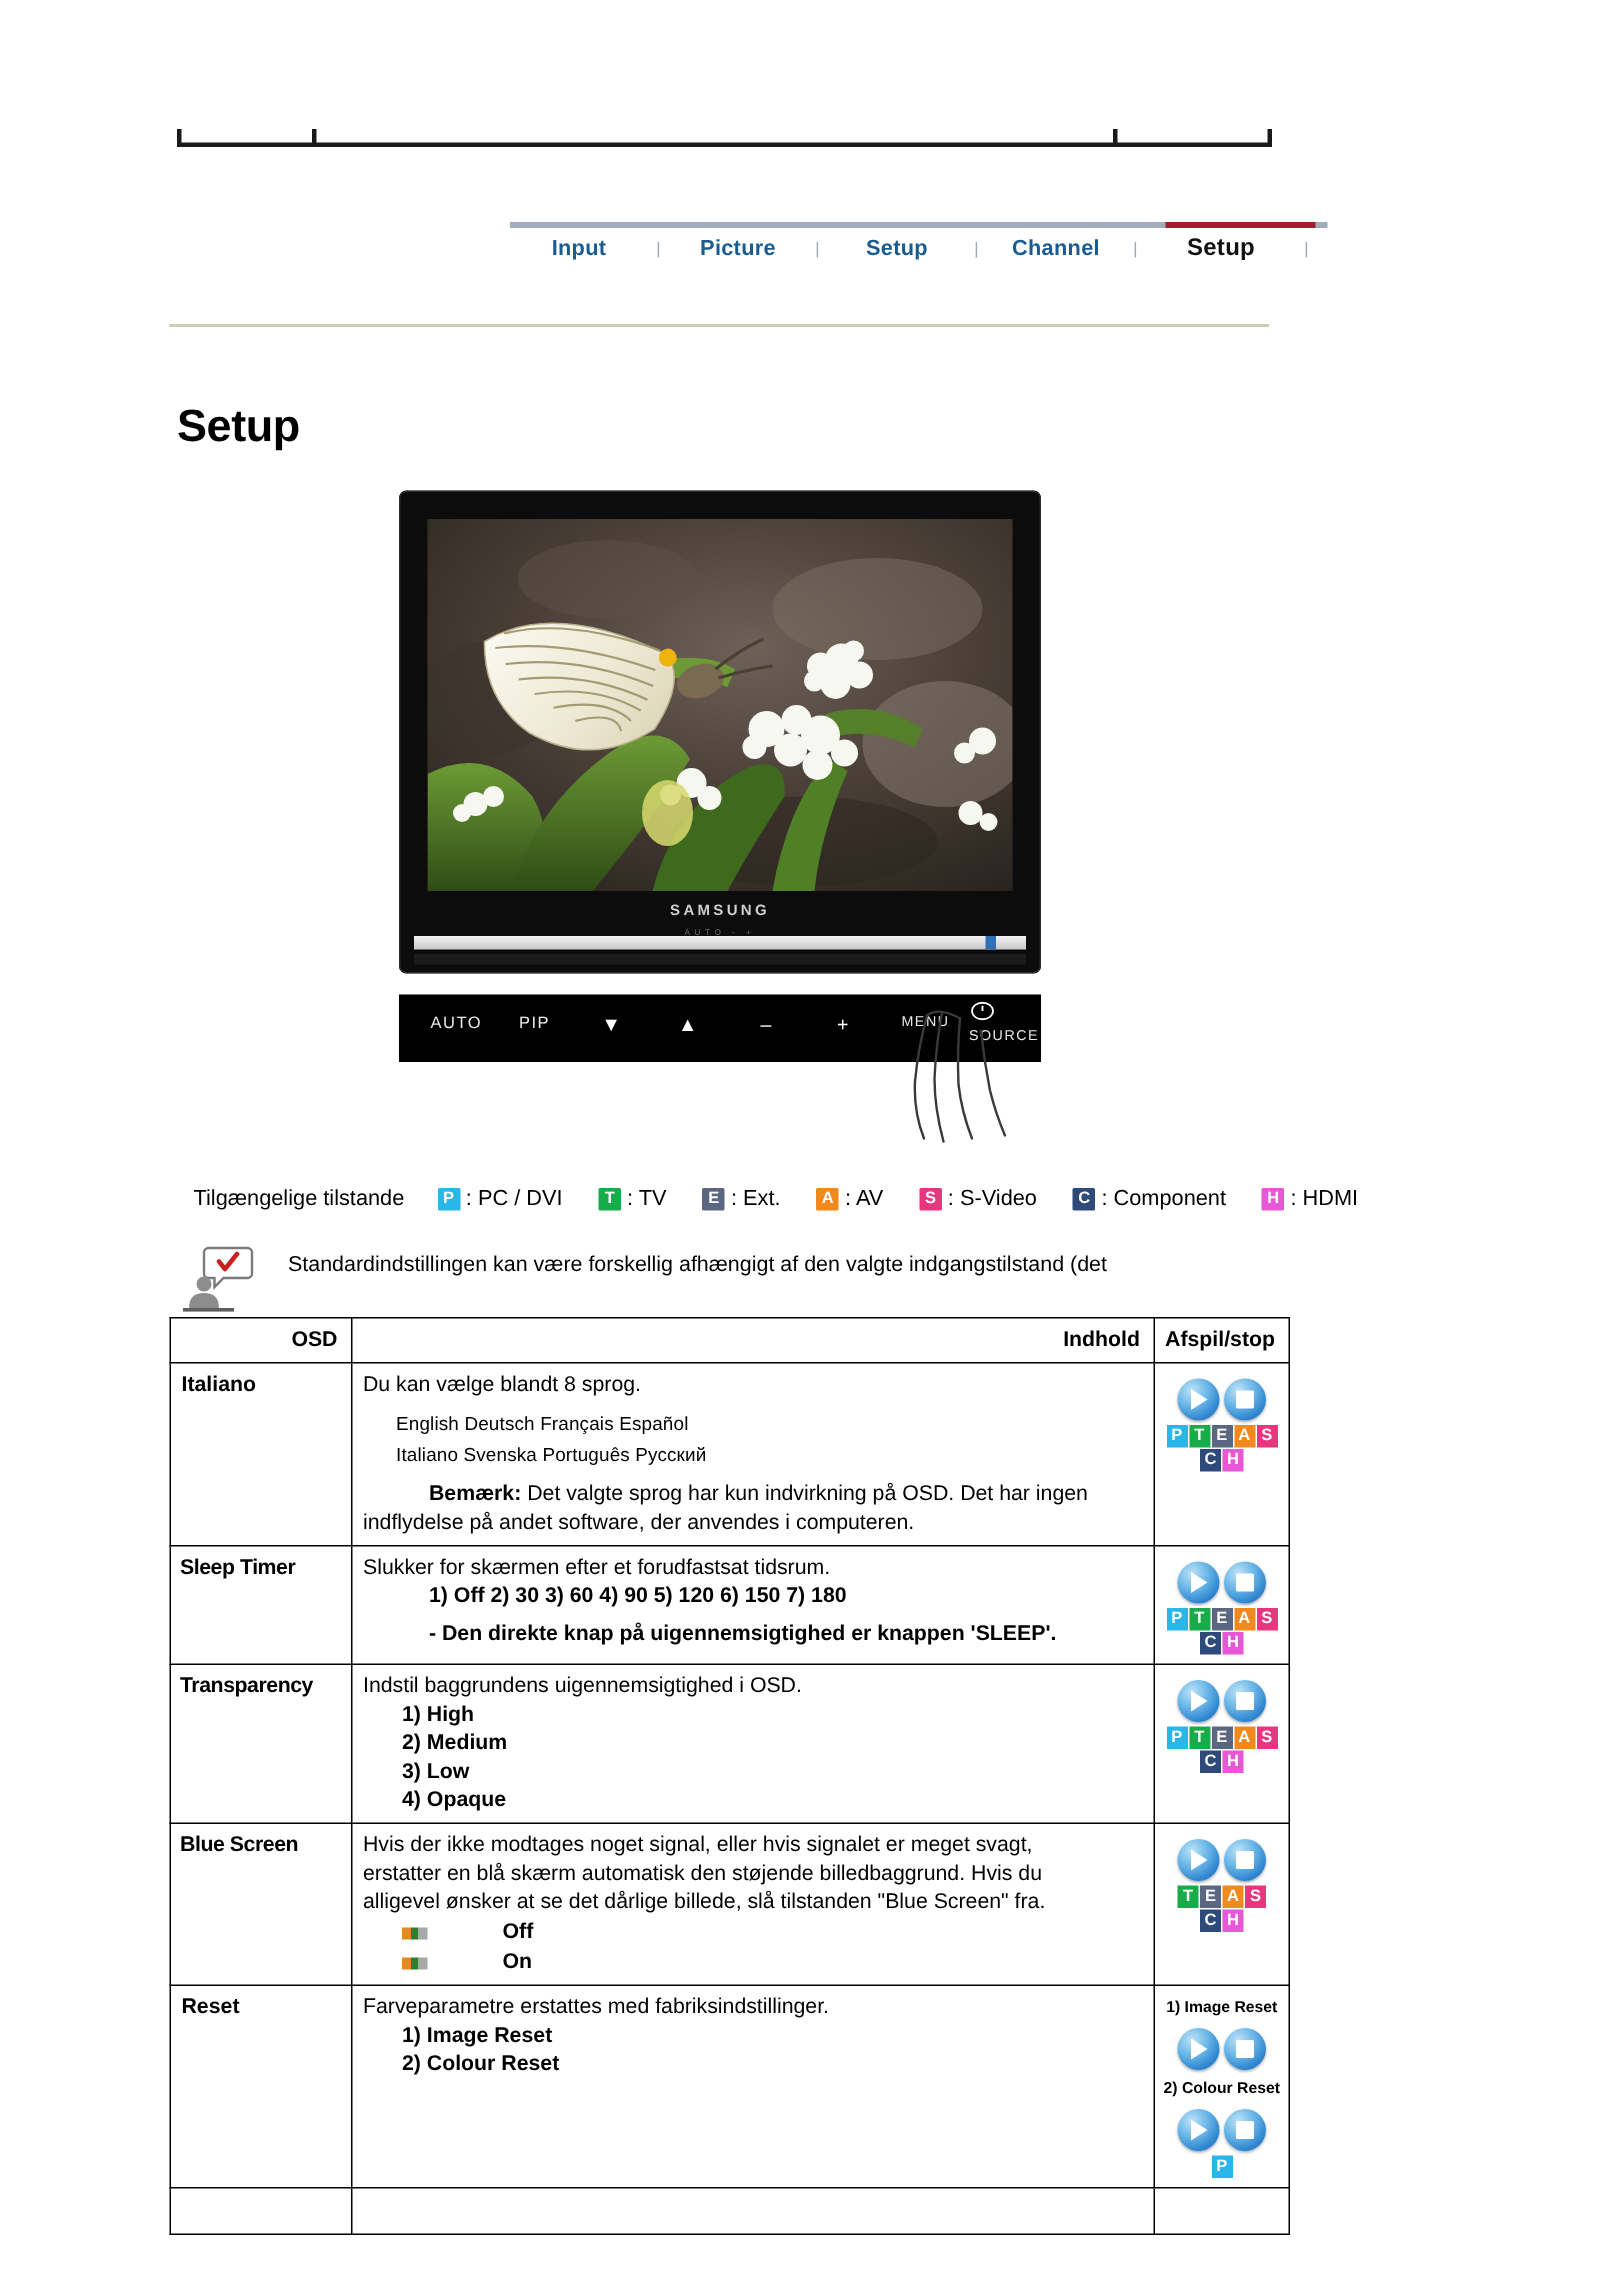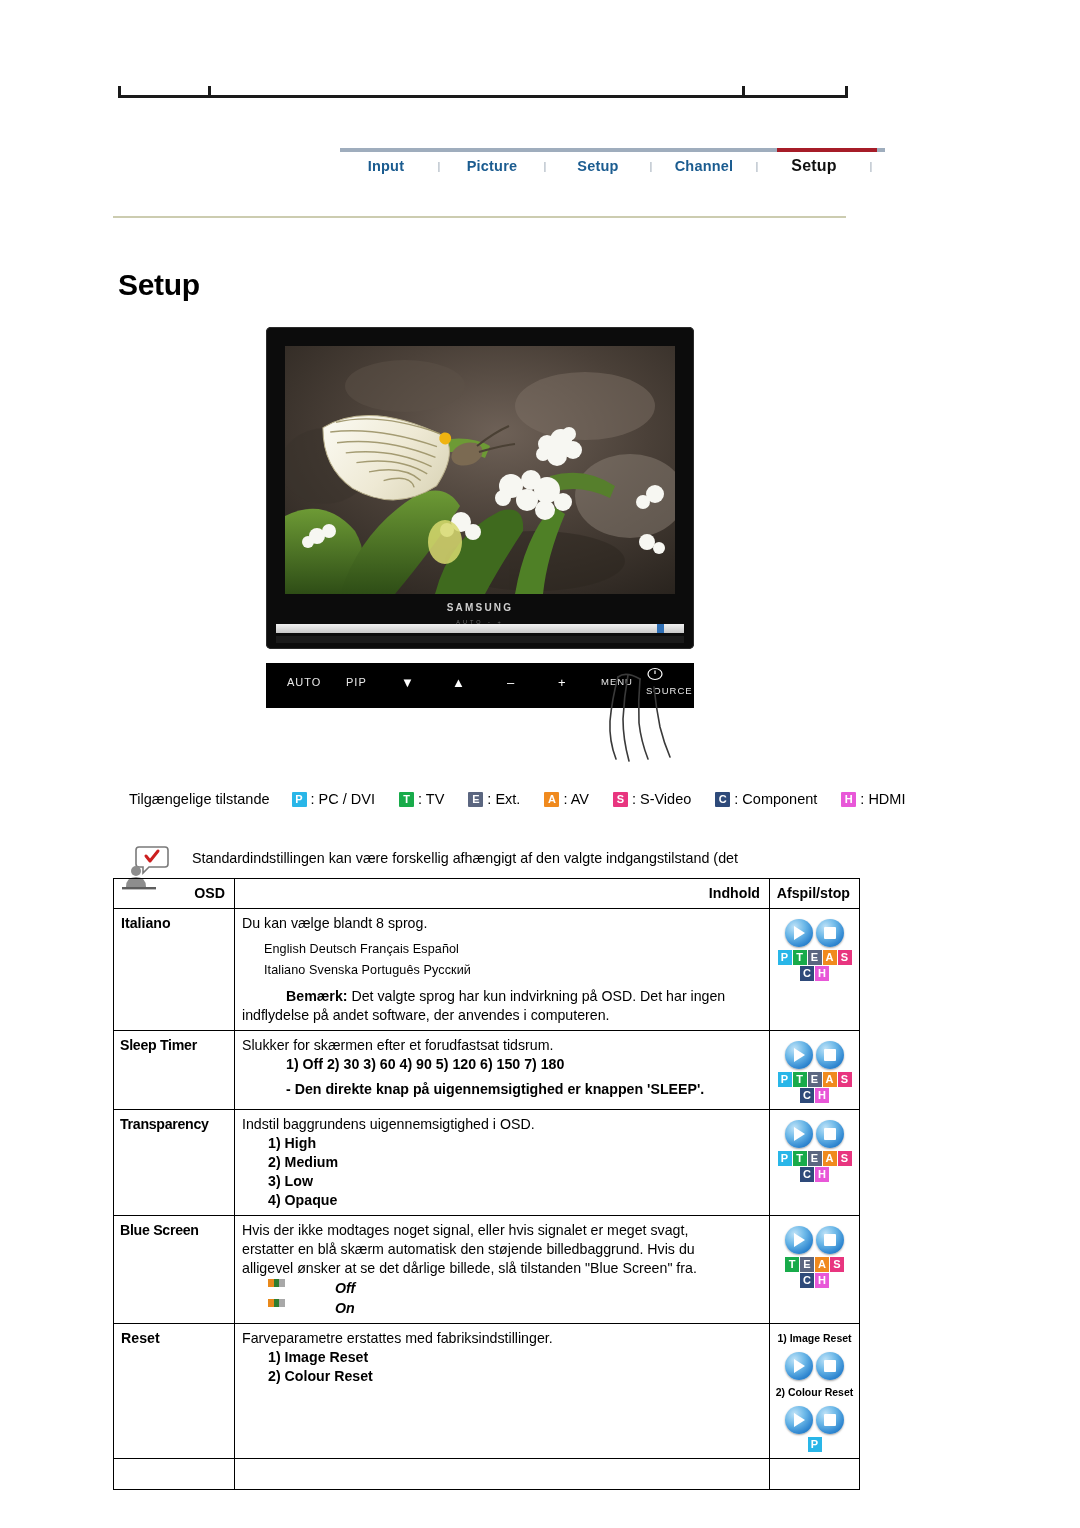--- a/index.html
+++ b/index.html
@@ -81,21 +81,21 @@
   .modes .lead{margin-right:10px;}
   .mode-group{display:flex;align-items:center;margin-right:12px;}
   .mode-badge{
     display:inline-block;width:15px;height:15px;line-height:15px;
     text-align:center;color:#fff;font-size:11px;font-weight:bold;
     border-radius:1px;margin-right:4px;
   }
   .mode-txt{font-size:14.5px;}
 
   
-  .note{position:absolute;left:122px;top:830px;width:740px;display:flex;margin-top:15px;}
+  .note{position:absolute;left:122px;top:830px;width:740px;display:flex;}
   .note-ico{width:48px;height:46px;flex:0 0 48px;margin-right:22px;}
   .note-txt{font-size:14.3px;line-height:20px;padding-top:3px;}
 
   
   table.osd{
     position:absolute;left:113px;top:878px;width:746px;
     border-collapse:collapse;table-layout:fixed;
   }
   table.osd td, table.osd th{
     border:1.6px solid #000;vertical-align:top;padding:5px 7px;
@@ -128,21 +128,21 @@
   .tiles.row2{margin-top:1px;}
   .tile{
     width:14px;height:15px;line-height:15px;text-align:center;
     color:#fff;font-size:11px;font-weight:bold;
   }
   .cellcenter{text-align:center !important;padding:6px 4px !important;}
   .reset-cap{font-size:10.5px;font-weight:bold;text-align:center;margin-top:2px;}
   .p-solo{display:flex;justify-content:center;margin-top:3px;}
 
   
-  .sw-line{display:flex;padding-left:26px;margin-top:1px;font-style:italic;}
+  .sw-line{display:flex;align-items:center;padding-left:26px;margin-top:1px;}
   .sw{width:17px;height:8px;margin-right:6px;display:flex;}
   .sw i{display:block;height:8px;}
 </style>
 </head>
 <body>
 
 <div class="cropmarks">
   <div class="cm h" style="left:118px;top:95px;width:730px;"></div>
   <div class="cm v" style="left:118px;top:86px;height:12px;"></div>
   <div class="cm v" style="left:208px;top:86px;height:12px;"></div>

